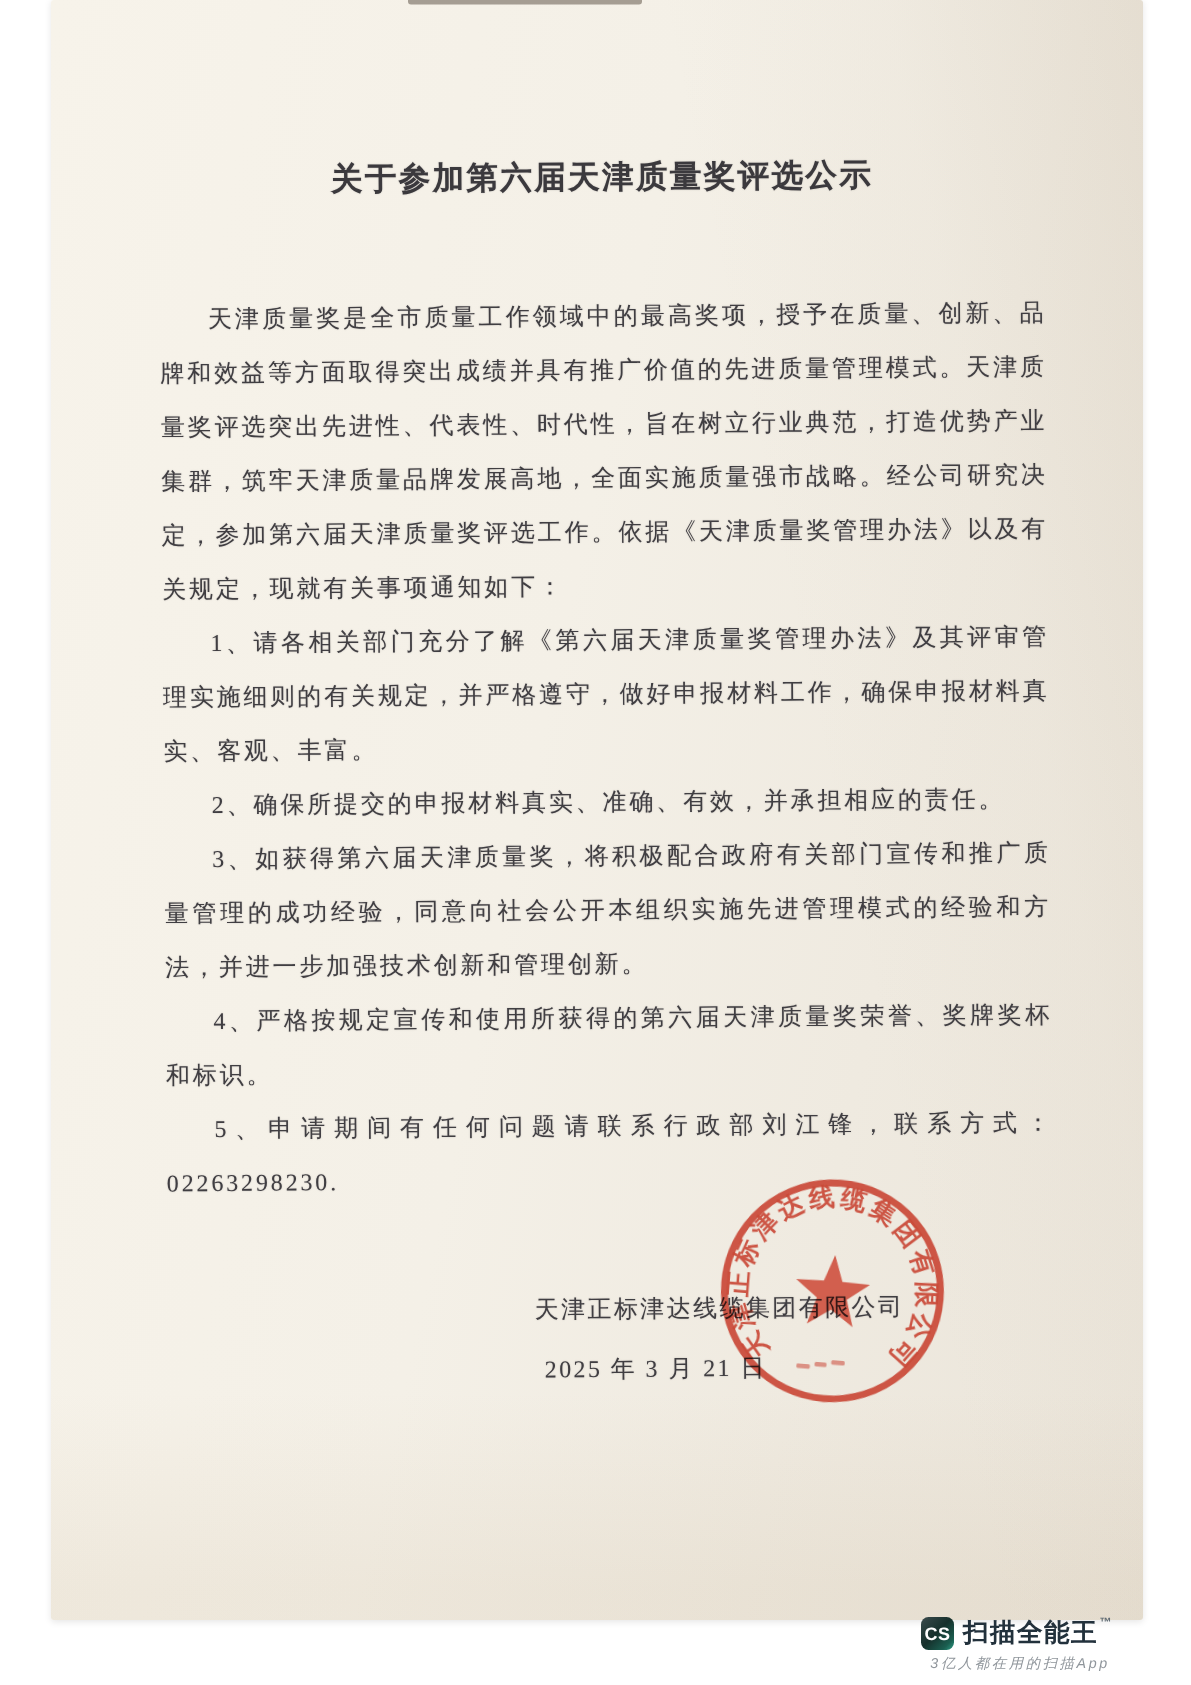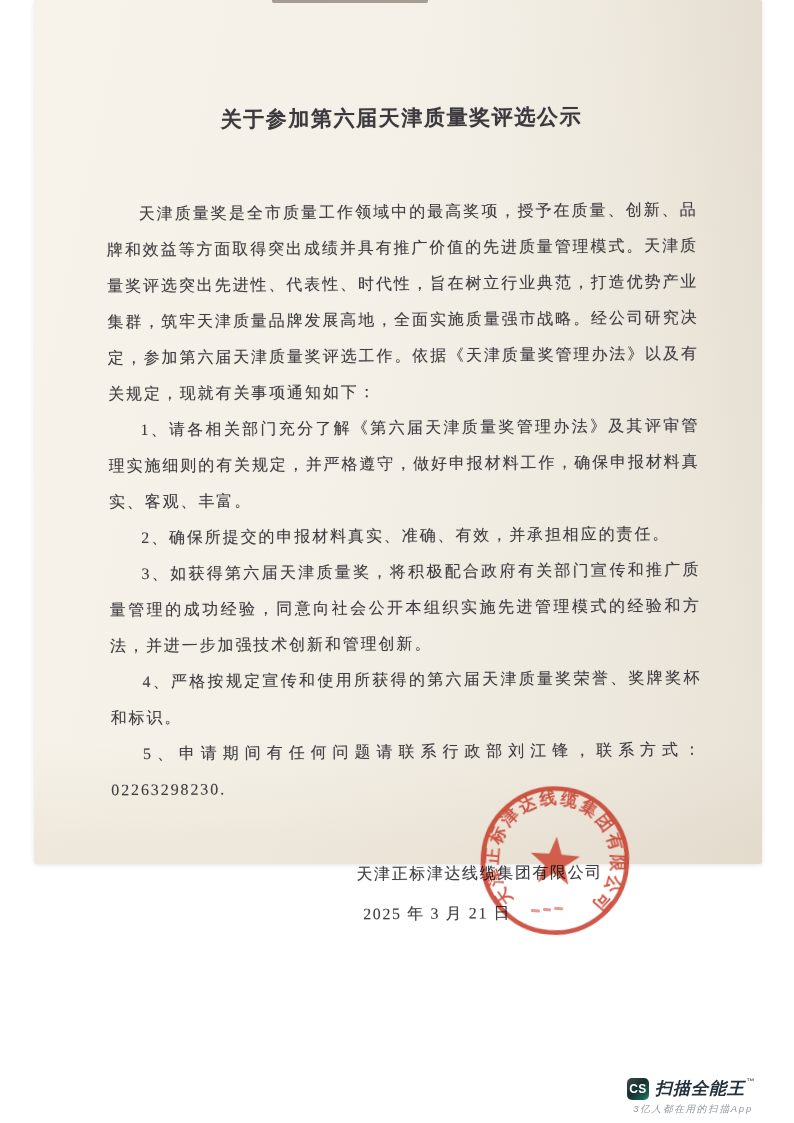--- a/index.html
+++ b/index.html
@@ -10,21 +10,21 @@
     position: relative;
     overflow: hidden;
   }
   .scan-canvas {
     position: absolute; inset: 0;
     background: #ffffff;
   }
   
   .paper {
     position: absolute;
-    left: 34px; top: 0; width: 728px; height: 864px;
+    left: 34px; top: 0; width: 728px; height: 1080px;
     background:
       linear-gradient(180deg, rgba(0,0,0,0) 86%, rgba(196,175,143,0.14) 98%),
       linear-gradient(258deg, rgba(187,170,146,0.18) 0%, rgba(187,170,146,0.04) 18%, rgba(0,0,0,0) 34%),
       linear-gradient(102deg, #f7f3ea 0%, #f4f0e7 45%, #efeae0 72%, #eae4d9 100%);
     box-shadow: 0 1px 5px rgba(0,0,0,0.10);
     border-radius: 2px;
   }
   .paper-top-edge {
     position: absolute; left: 238px; top: 0; width: 156px; height: 3px;
     background: #6f665a; opacity: 0.6; border-radius: 0 0 2px 2px;
@@ -73,34 +73,34 @@
     opacity: 0.92;
     transform: rotate(5deg);
     filter: blur(0.4px);
   }
   .seal text {
     font-family: "Liberation Serif", "DejaVu Serif", serif;
     font-weight: 700;
   }
   
   .watermark {
-    position: absolute; right: 39px; bottom: 7px;
+    position: absolute; right: 52px; bottom: 7px;
     display: flex; flex-direction: column; align-items: flex-end;
     font-family: "Liberation Sans", "DejaVu Sans", sans-serif;
   }
   .wm-row { display: flex; align-items: center; gap: 6px; }
   .cs-badge {
     width: 22px; height: 22px; border-radius: 5px;
     background: linear-gradient(135deg, #3b4b4d 0%, #16302c 48%, #1b5e50 82%, #2fae93 104%);
     color: #ffffff; font-size: 12px; font-weight: 700;
     display: flex; align-items: center; justify-content: center;
     letter-spacing: 0.3px;
   }
   .wm-title {
-    font-size: 17px; font-weight: 700; color: #22313c; letter-spacing: 1px; font-style: italic;
+    font-size: 17px; font-weight: 700; color: #22313c; letter-spacing: 1px;
   }
   .wm-tm { font-size: 8px; color: #5b6770; vertical-align: top; margin-left: 1px; }
   .wm-tagline {
     margin-top: 3px; font-size: 9.5px; color: #8f959b; letter-spacing: 1.8px;
     padding-right: 2px;
     font-style: italic;
   }
 </style>
 </head>
 <body>

